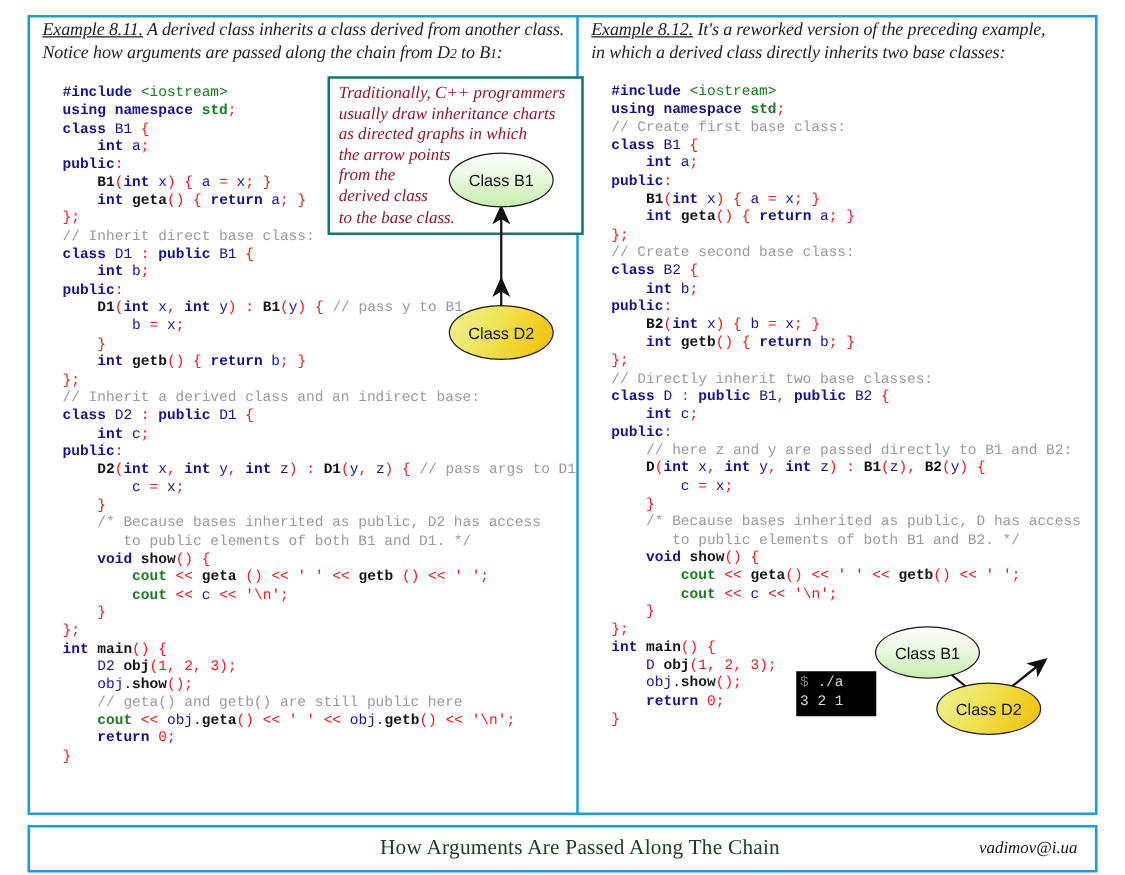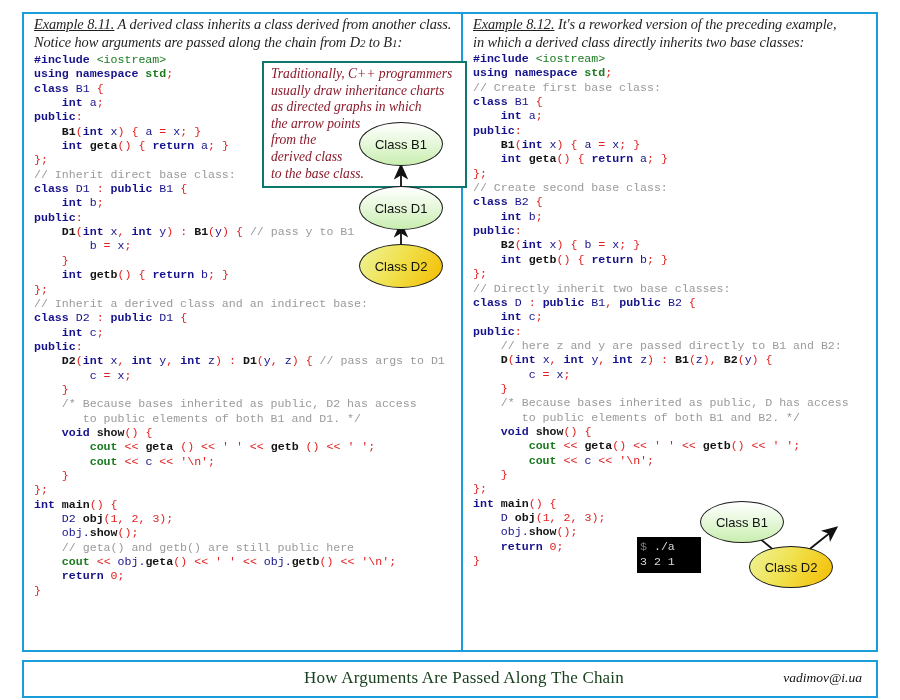--- a/index.html
+++ b/index.html
@@ -55,21 +55,21 @@
     font-weight:normal;
     color:#1f1f1f;
   }
   .intro .sub{ font-size:11px; }
 
   
   pre.code{
     font-family:"Liberation Mono", "DejaVu Sans Mono", monospace;
     font-size:11.6px;
     line-height:14.35px;
-    margin:0;
+    margin:16px;
     white-space:pre;
     color:#16128c;
     letter-spacing:0px;
   }
   .k{ color:#16128c; font-weight:bold; }      
   .id{ color:#16128c; }                        
   .pp{ color:#16128c; font-weight:bold; }      
   .str{ color:#1a7a1f; }                       
   .cm{ color:#9a9a9a; }                        
   .pn{ color:#e02020; }                        
@@ -224,23 +224,20 @@
         <path d="M0,0 L9,4 L0,8 L2.4,4 z" fill="#111111"></path>
       </marker>
     </defs>
     <line x1="401" y1="230" x2="401" y2="166" stroke="#111111" stroke-width="1.8" marker-end="url(#ah)"></line>
     <line x1="401" y1="288" x2="401" y2="224" stroke="#111111" stroke-width="1.8" marker-end="url(#ah)"></line>
   </svg>
 
   <div class="node base" style="left:359px;top:122px;width:84px;height:44px;">
       <span>Class B1</span>
     </div>
-  <div class="node base" style="left:359px;top:186px;width:84px;height:44px;">
-      <span>Class D1</span>
-    </div>
   <div class="node derived" style="left:359px;top:244px;width:84px;height:44px;">
       <span>Class D2</span>
     </div>
 
   <div class="column" id="col-right">
 
     <p class="intro">
       <span class="ex-label">Example 8.12.</span>
       <span>It's a reworked version of the preceding example,</span>
     </p>

